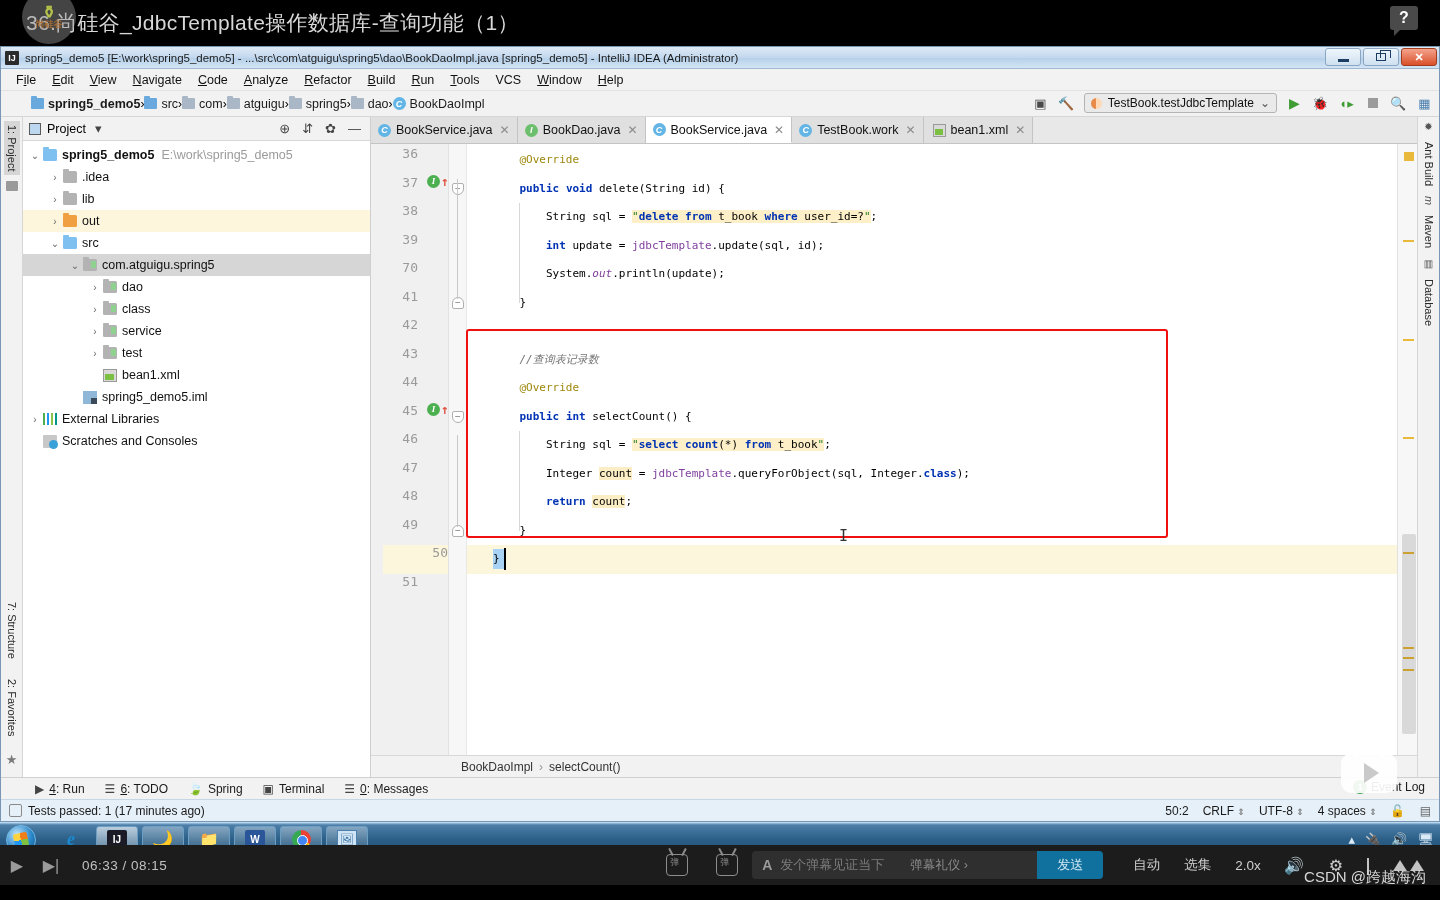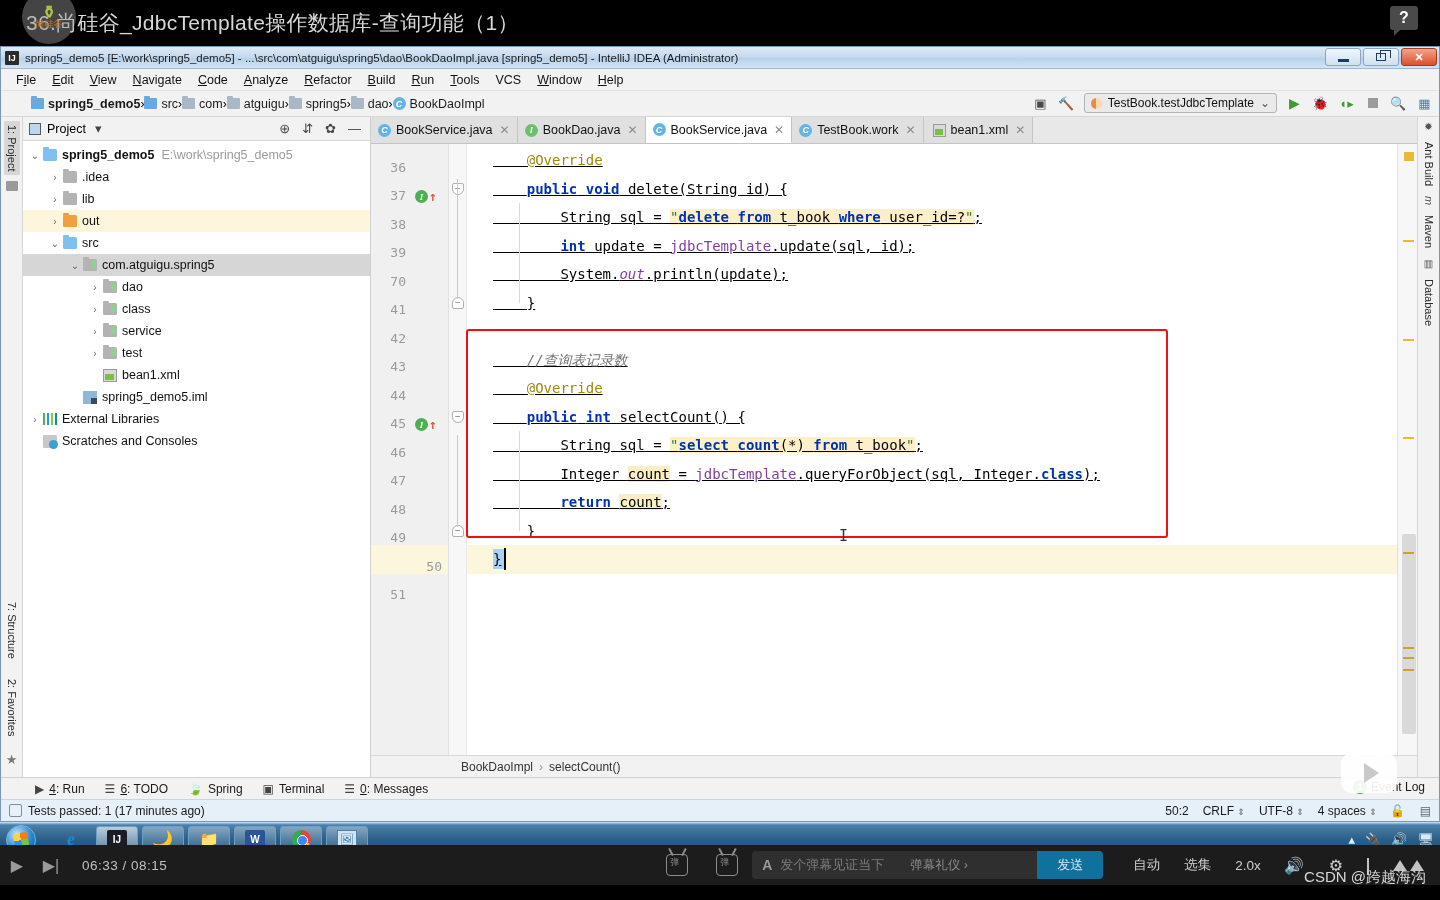--- a/index.html
+++ b/index.html
@@ -169,38 +169,37 @@
   .ti.c{ background:#62b5e5;} .ti.i{ background:#6cbf6c;} .ti.t{ background:#62b5e5;}
   .ti.x{ background:#d9d9d9;border:1px solid #9a9a9a;border-radius:0;position:relative;}
   .ti.x:after{content:"";position:absolute;left:1px;bottom:1px;width:8px;height:6px;background:#7bc043;}
 
   .codewrap{ flex:1; display:flex; position:relative; min-height:0; overflow:hidden;}
   .gutter{
     width:78px; background:#f0f0f0; border-right:1px solid #e1e1e1;
     font-family:"DejaVu Sans Mono", monospace; font-size:13px; color:#9a9a9a;
     padding-top:2px; position:relative;
   }
-  .gline{ height:28.5px; display:flex; align-items:flex-end; justify-content:flex-start; padding-left:9px; position:relative;}
+  .gline{ height:28.5px; display:flex; align-items:flex-start; justify-content:flex-start; padding-left:9px; position:relative;margin-left:12px;}
   .gline.cur{ background:#fcf6dc;padding-left:45px; }
   .gnum{ width:26px; text-align:right; }
   .gmark{ position:absolute; left:44px; display:flex; align-items:center; gap:1px;}
   .gI{ width:13px;height:13px;border-radius:50%;background:#4caf50;color:#fff;font-size:9px;font-weight:bold;
        display:flex;align-items:center;justify-content:center;font-family:"Liberation Serif",serif;}
   .garrow{ color:#e05545; font-size:13px; line-height:1; font-weight:bold;}
 
   .foldcol{ width:18px; background:#f7f7f7; border-right:1px solid #e8e8e8; position:relative;}
   .fold{ position:absolute; left:3px; width:12px;height:12px;border:1px solid #b0b0b0;background:#fff;
          display:flex;align-items:center;justify-content:center;font-size:10px;color:#777;}
   .foldline{ position:absolute; left:8px; width:1px; background:#c8c8c8;}
 
   .code{
     flex:1; position:relative; font-family:"DejaVu Sans Mono", monospace;
-    font-size:14px; line-height:28.5px; padding-top:2px; white-space:pre; overflow:hidden;
+    font-size:11px; line-height:28.5px; padding-top:2px; white-space:pre; overflow:hidden;
     background:#fff;
-    text-decoration:underline;
   }
   .cline{ height:28.5px; padding-left:26px; position:relative;}
   .cline.cur{ background:#fcf6dc; }
   .indent-guide{ position:absolute; left:52px; top:0; width:1px; background:#d8d8d8;}
   .kw{ color:#0033b3; font-weight:bold; }
   .ann{ color:#9e880d; }
   .cmt{ color:#737373; font-style:italic; }
   .str{ color:#2a7d2a; }
   .sqlhl{ background:#fdf0c8; }
   .sqlkw{ color:#0033b3; font-weight:bold; }

